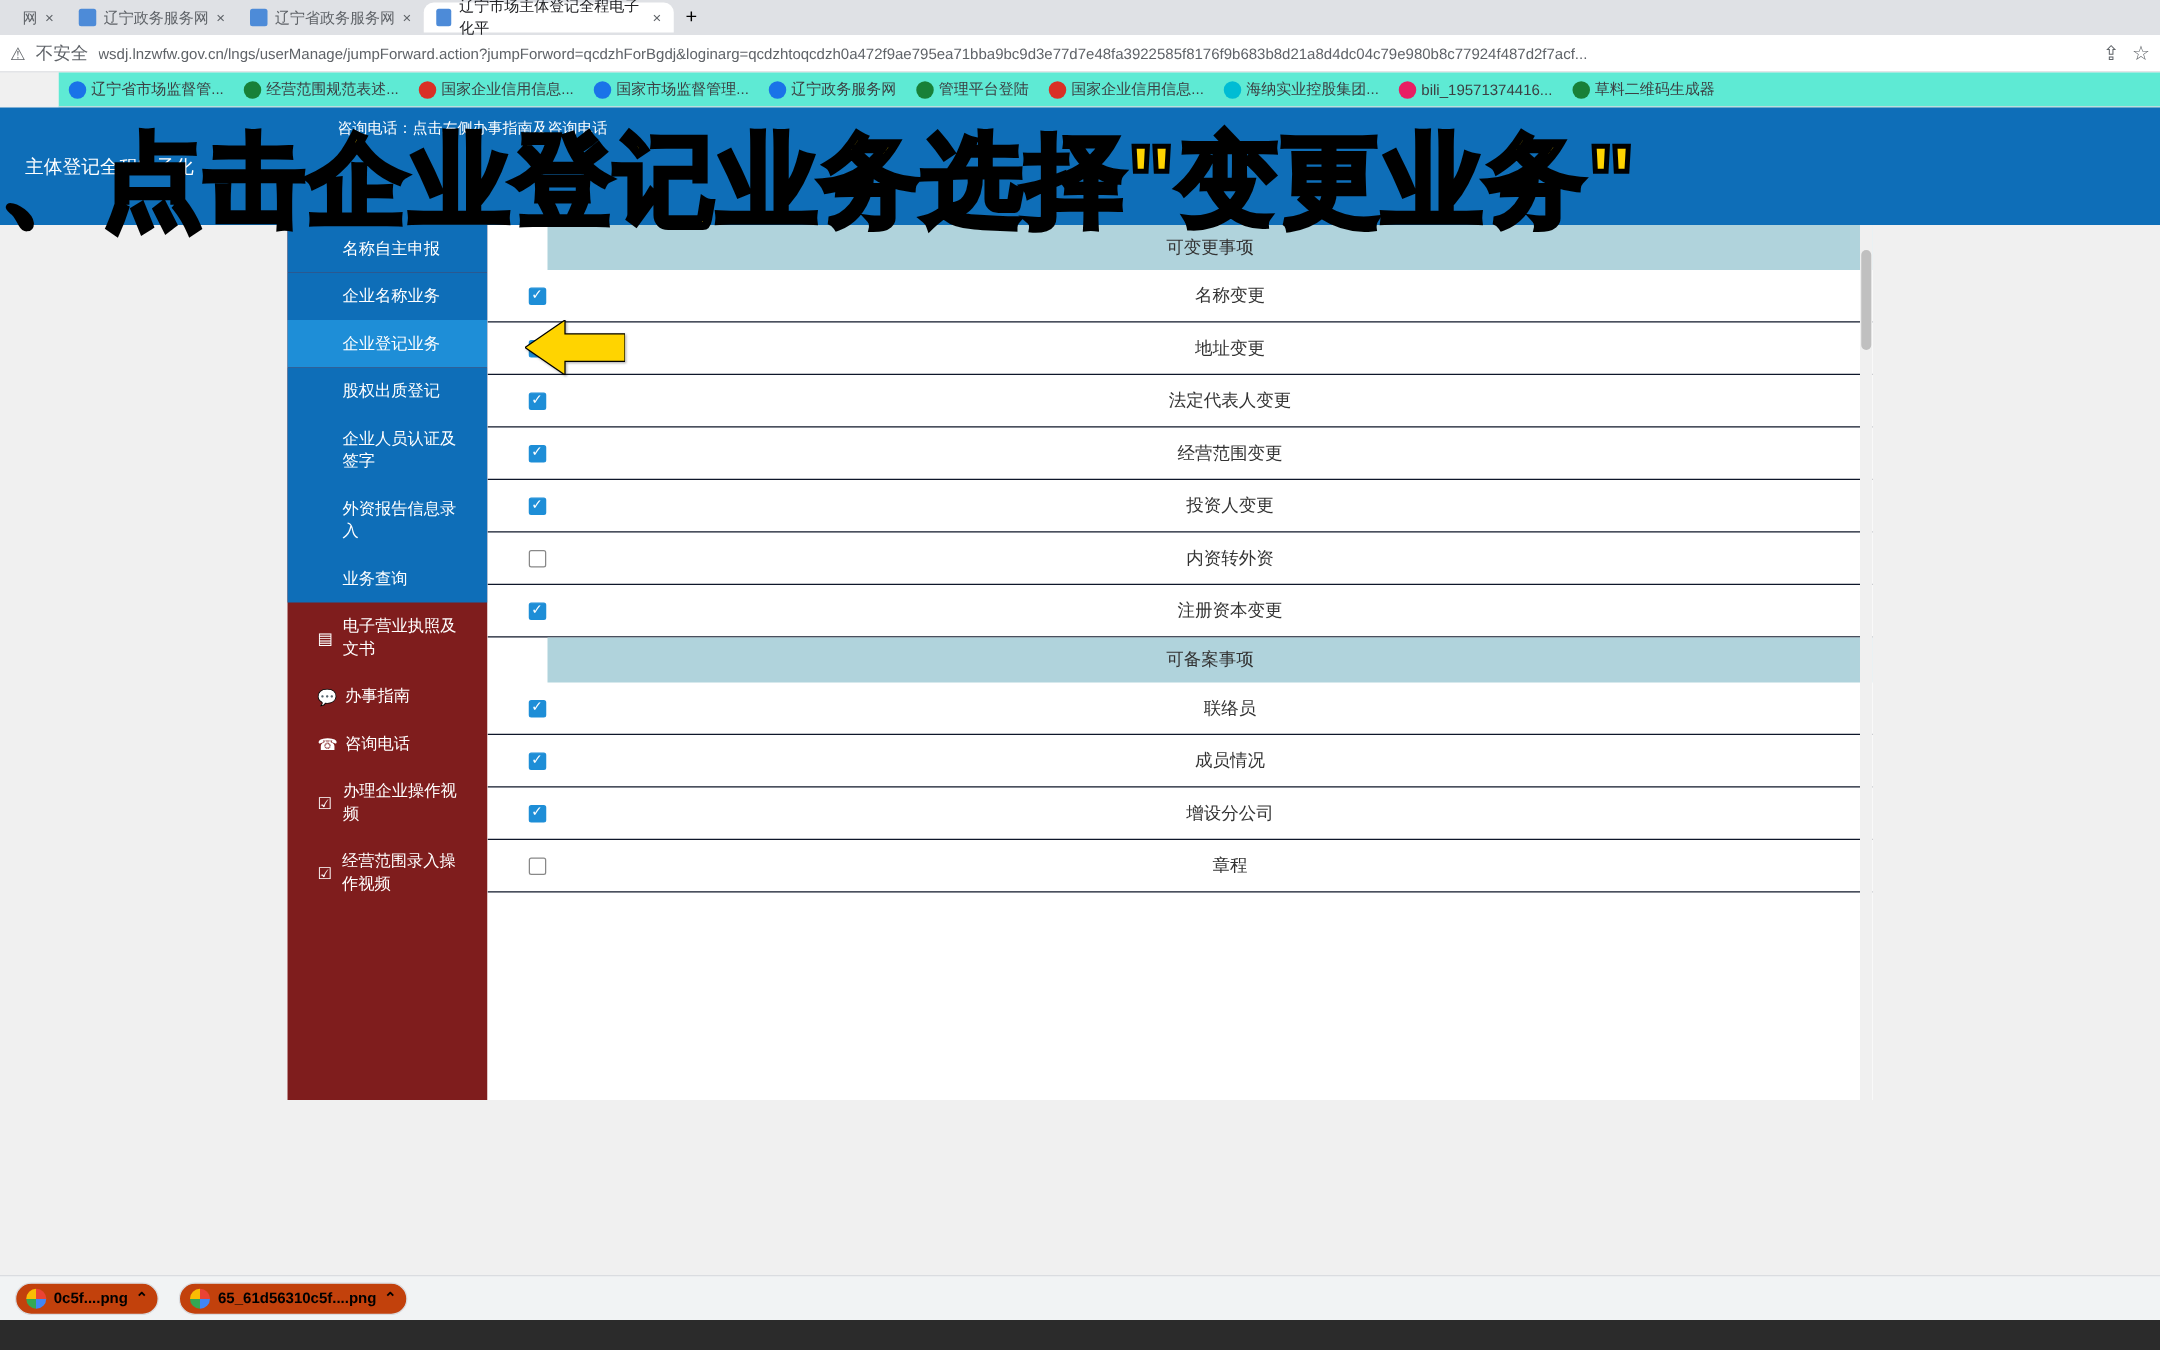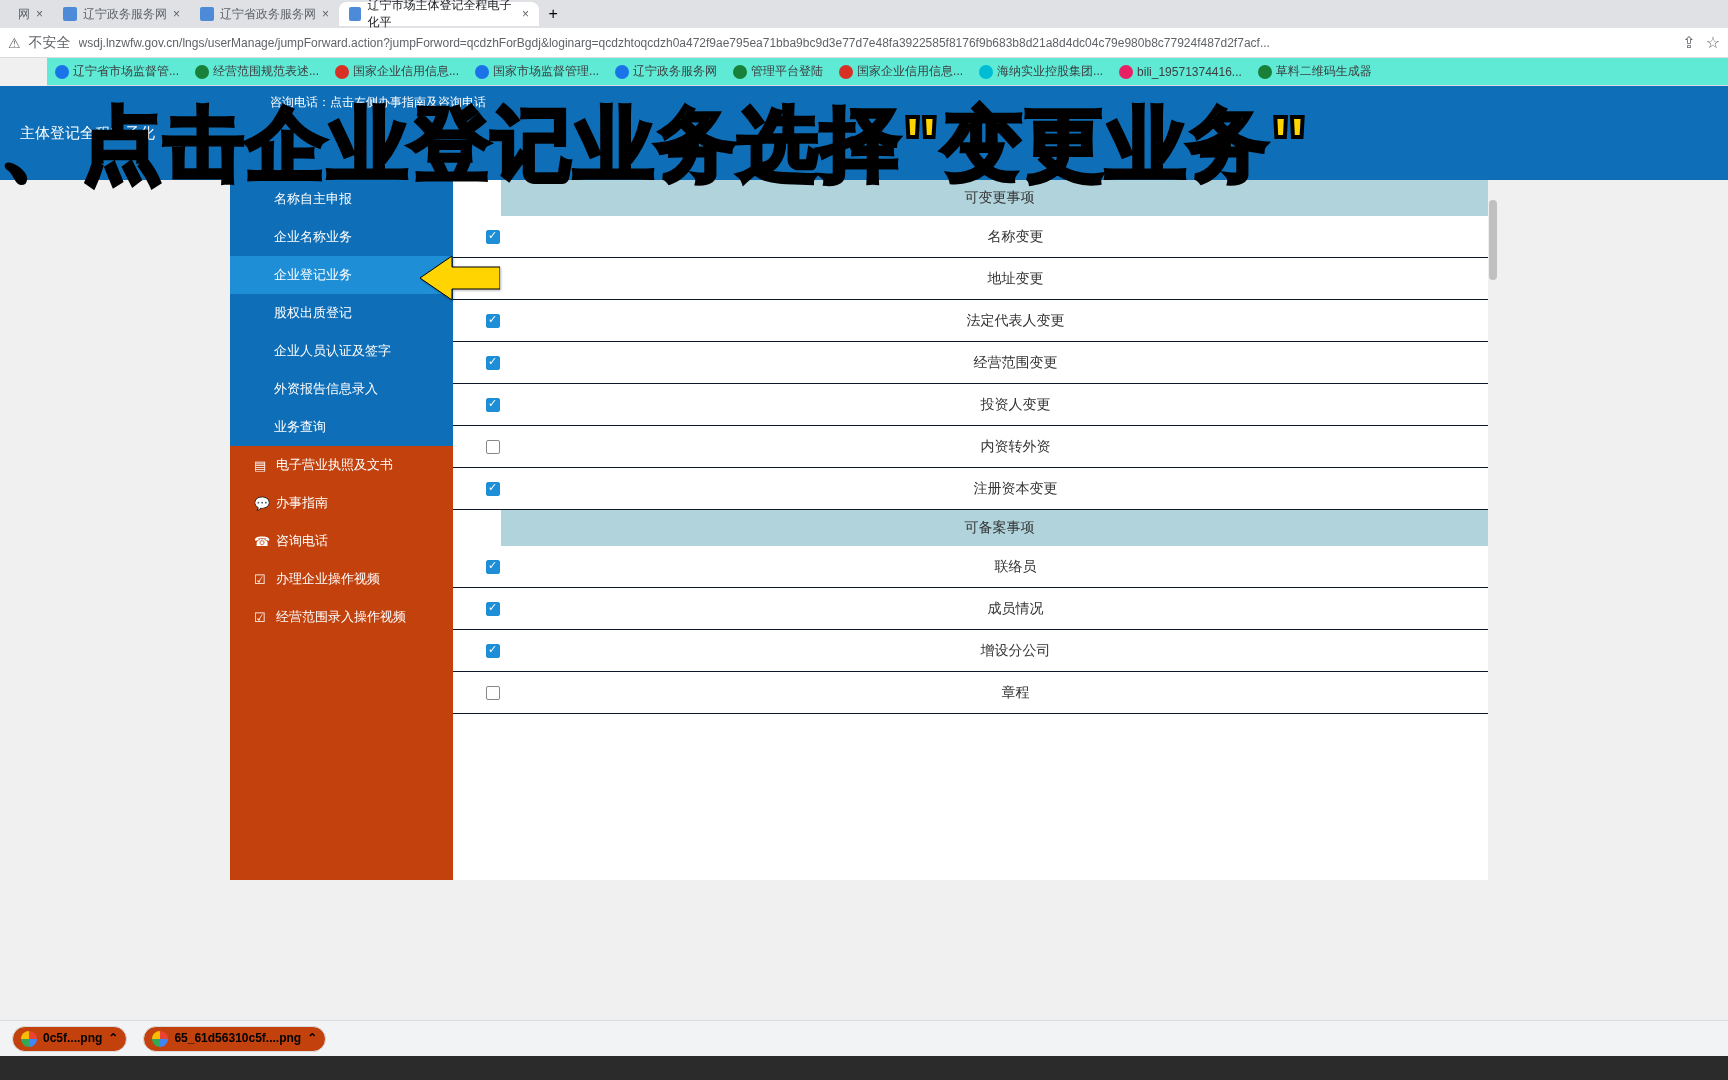--- a/index.html
+++ b/index.html
@@ -29,21 +29,21 @@
 
 
 .page-header { height: 94px; background: #0e6eb8; color: #fff; display: flex; align-items: center; padding: 0 20px; position: relative; overflow: hidden; }
 .header-logo-text { font-size: 15px; }
 
 
 .overlay-text { position: absolute; top: 92px; left: 0; right: 0; font-size: 80px; font-weight: 900; color: #ffd400; -webkit-text-stroke: 4px #000; z-index: 100; white-space: nowrap; letter-spacing: 2px; }
 
 
 .main-area { display: flex; height: 700px; background: #fff; margin: 0 230px; }
-.sidebar { width: 223px; background: #c2410c; color: #fff; }
+.sidebar { width: 160px; background: #7f1d1d; color: #fff; }
 .sidebar-item { padding: 10px 24px; font-size: 13px; cursor: pointer; display: flex; align-items: center; gap: 8px; }
 .sidebar-item.sub { padding-left: 44px; background: #0e6eb8; }
 .sidebar-item.sub.active { background: #1e8ed7; }
 .sidebar-icon { width: 14px; height: 14px; display: inline-block; }
 
 .content { flex: 1; background: #fff; position: relative; overflow: hidden; }
 .table-header { background: #b0d3dc; height: 36px; display: flex; align-items: center; justify-content: center; font-size: 14px; color: #333; font-weight: 500; margin-left: 48px; }
 .table-row { height: 42px; display: flex; align-items: center; border-bottom: 1px solid #0f172a; }
 .checkbox-cell { width: 80px; display: flex; justify-content: center; }
 .item-cell { flex: 1; text-align: center; font-size: 14px; color: #333; }

